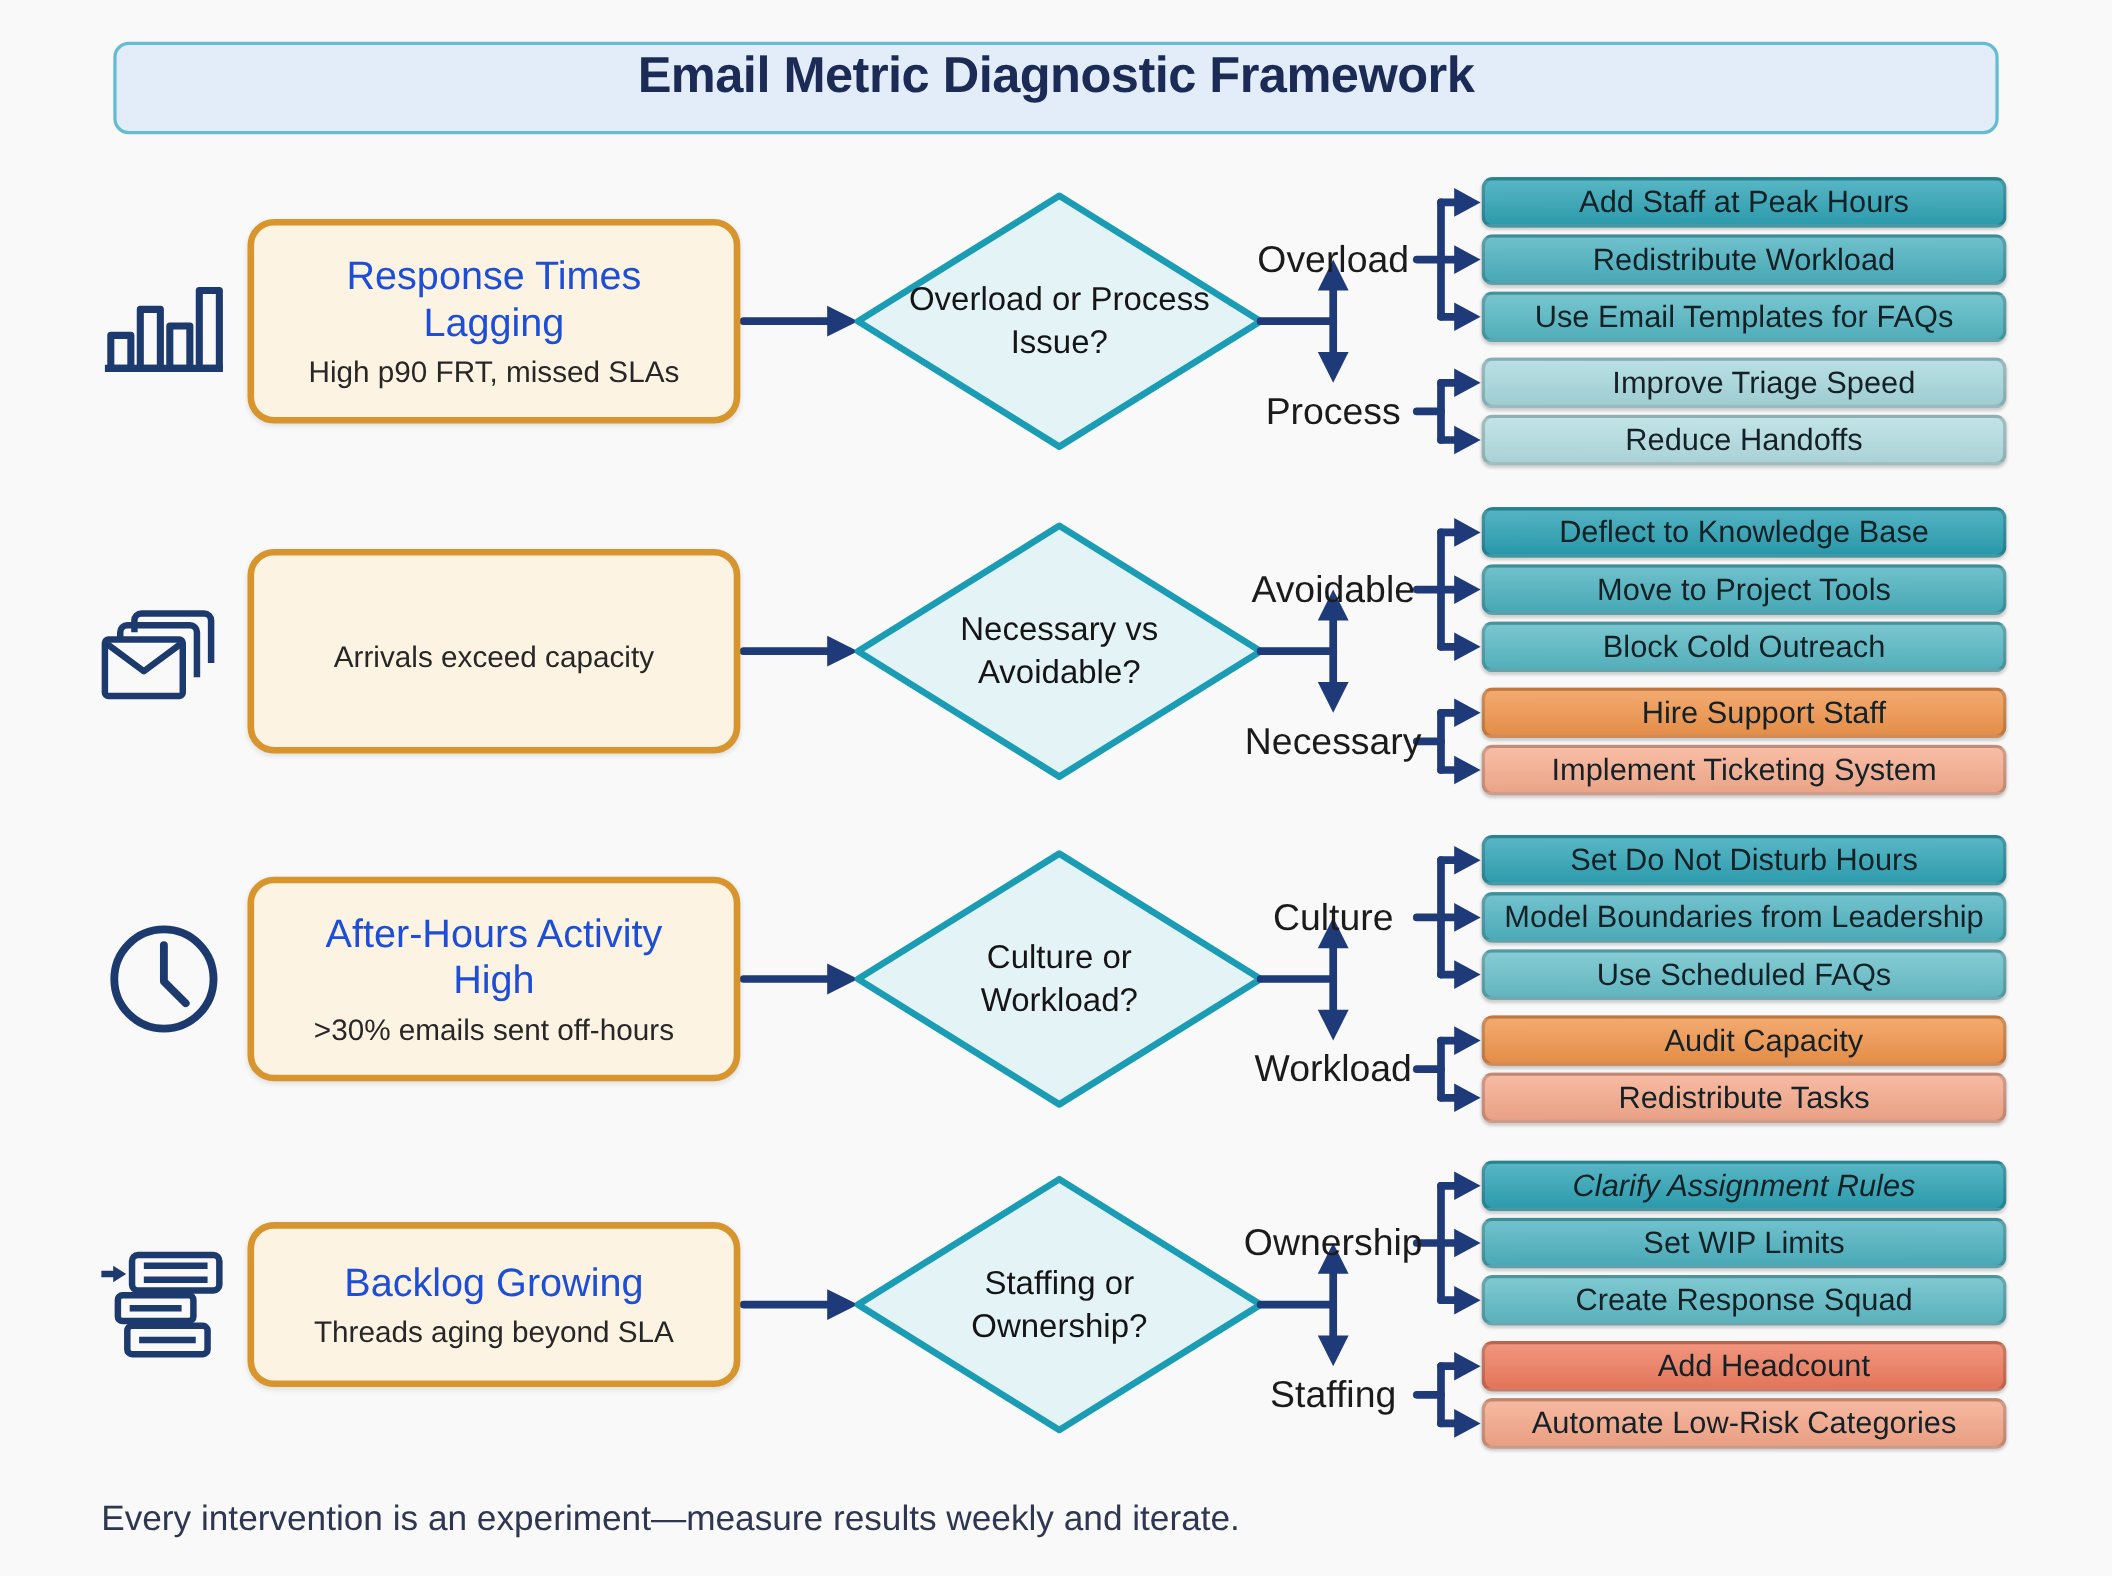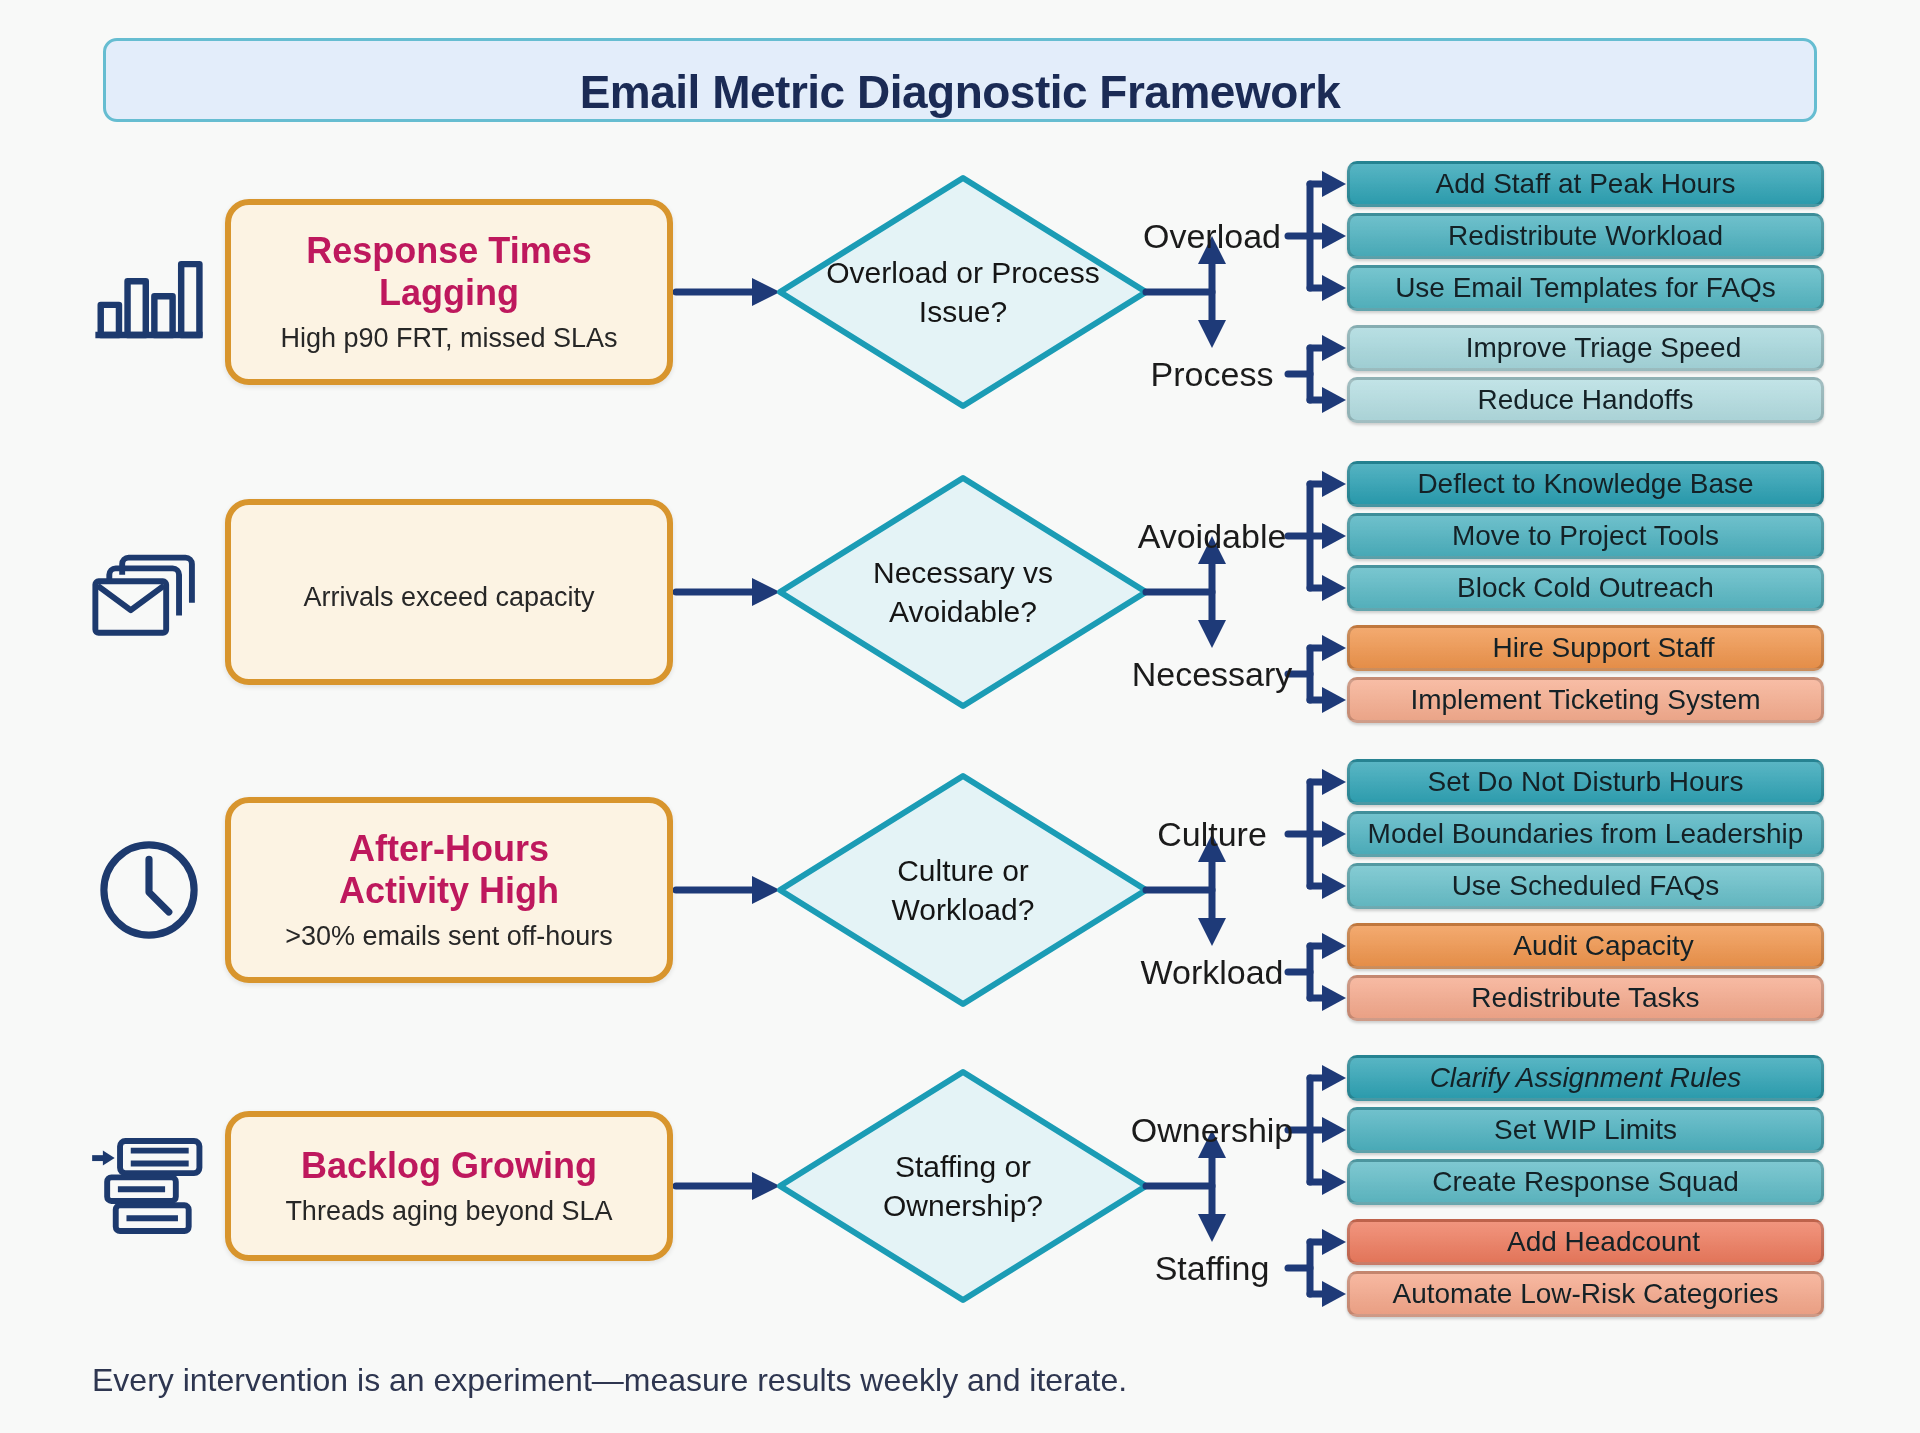--- a/index.html
+++ b/index.html
@@ -15,21 +15,21 @@
     font-family:"Liberation Sans",sans-serif;
     position:relative;
     overflow:hidden;
   }
   .underlay{position:absolute;left:0;top:0;z-index:0;}
   .title-banner{
     position:absolute;left:103px;top:38px;width:1714px;height:84px;
     background:var(--title-bg);
     border:3px solid var(--title-border);
     border-radius:14px;
-    display:flex;align-items:flex-end;justify-content:center;
+    display:flex;align-items:flex-start;justify-content:center;
     z-index:2;
   }
   .title-banner h1{
     font-size:46px;font-weight:700;color:var(--ink);letter-spacing:-0.5px;
   }
   .row{position:absolute;left:0;top:0;width:100%;z-index:1;}
   .icon{
     position:absolute;left:90px;top:calc(var(--cy)*1px - 55px);
     width:118px;height:110px;color:#1d3a6e;
     display:flex;align-items:center;justify-content:center;
@@ -40,21 +40,21 @@
     width:448px;height:186px;
     background:var(--problem-bg);
     border:6px solid var(--problem-border);
     border-radius:24px;
     display:flex;flex-direction:column;align-items:center;justify-content:center;
     box-shadow:0 2px 5px rgba(0,0,0,0.10);
     text-align:center;
   }
   .problem.short{height:150px;}
   .p-title{
-    font-size:36px;line-height:1.16;font-weight:700;color:#be185d;max-width:330px;
+    font-size:36px;line-height:1.16;font-weight:400;color:#1d4ed8;max-width:330px;
   }
   .p-sub{font-size:27px;color:#272727;margin-top:10px;}
   .q{
     position:absolute;left:823px;top:calc(var(--cy)*1px - 70px);
     width:280px;height:140px;
     display:flex;align-items:center;justify-content:center;text-align:center;
     font-size:30px;line-height:1.3;color:#151515;
   }
   .blabel{
     position:absolute;left:1124px;width:176px;height:40px;

